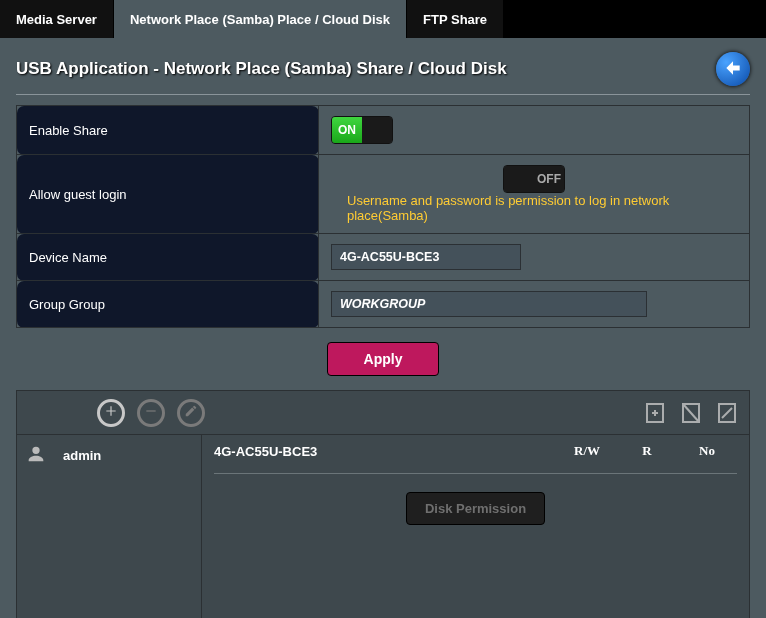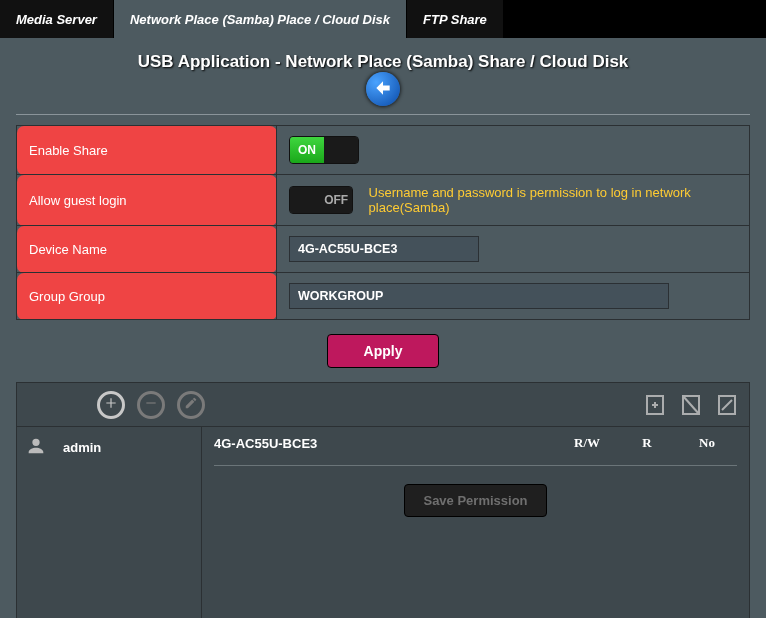--- a/index.html
+++ b/index.html
@@ -20,41 +20,39 @@
   .tab {
     display: flex;
     align-items: center;
     padding: 0 16px;
     font-size: 13px;
     font-weight: bold;
     color: #fff;
     border-right: 1px solid #000;
     cursor: pointer;
     background: #111;
-    font-style: italic;
   }
   .tab.active {
     background: #4d5a60;
   }
   .tab-filler { flex: 1; background: #000; }
 
   
   .panel {
     background: #4d5a60;
     padding: 14px 16px 16px 16px;
     height: calc(618px - 38px);
   }
   .heading-row {
     display: flex;
     align-items: center;
     justify-content: space-between;
     border-bottom: 1px solid #8a949a;
     padding-bottom: 8px;
     margin-bottom: 10px;
-    flex-direction: column;
   }
   .heading {
     font-size: 17px;
     font-weight: bold;
     color: #fff;
     text-shadow: 1px 1px 2px #000;
   }
   .back-btn {
     width: 34px; height: 34px;
     border-radius: 50%;
@@ -79,31 +77,31 @@
     margin-bottom: 14px;
   }
   table.settings th, table.settings td {
     border: 1px solid #2b3033;
     padding: 10px 12px;
     font-size: 13px;
     font-weight: normal;
     text-align: left;
   }
   table.settings th {
-    width: 260px;
-    background: #ef4444;
+    width: 302px;
+    background: #0f172a;
     color: #fff;
     border-radius: 7px;
   }
   table.settings td {
     background: #4d5a60;
   }
   .toggle {
     display: inline-flex;
-    width: 70px; height: 28px;
+    width: 62px; height: 28px;
     border: 1px solid #111;
     border-radius: 4px;
     overflow: hidden;
     box-shadow: inset 0 0 4px #000;
     cursor: pointer;
   }
   .toggle .half {
     flex: 1;
     display: flex; align-items: center; justify-content: center;
     font-weight: bold;
@@ -118,21 +116,21 @@
   }
   input.text {
     background: #44515a;
     border: 1px solid #2b3034;
     color: #fff;
     font-size: 12.5px;
     font-weight: bold;
     padding: 5px 8px;
     width: 190px;
   }
-  input.textwide { width: 380px; }
+  input.textwide { width: 316px; font-style: italic; }
 
   .apply-btn {
     display: block;
     margin: 0 auto 14px auto;
     padding: 8px 36px;
     background: #be185d;
     border: 1px solid #000;
     border-radius: 4px;
     color: #fff;
     font-weight: bold;
@@ -257,21 +255,21 @@
       <td>
         <div class="toggle">
           <div class="half green">ON</div>
           <div class="half dark"></div>
         </div>
       </td>
     </tr>
     <tr>
       <th>Allow guest login</th>
       <td>
-        <div style="display:flex;align-items:center;">
+        <div style="display:flex;align-items:center;flex-direction:column;">
           <div class="toggle">
             <div class="half dark"></div>
             <div class="half dark" style="color:#aaa;">OFF</div>
           </div>
           <span class="hint">Username and password is permission to log in network place(Samba)</span>
         </div>
       </td>
     </tr>
     <tr>
       <th>Device Name</th>
@@ -351,18 +349,18 @@
           <span>admin</span>
         </div>
       </div>
       <div class="folderpane">
         <div class="folder-row">
           <div class="fname">4G-AC55U-BCE3</div>
           <div class="col">R/W</div>
           <div class="col">R</div>
           <div class="col">No</div>
         </div>
-        <button class="save-perm-btn">Save Permission</button>
+        <button class="save-perm-btn">Disk Permission</button>
       </div>
     </div>
   </div>
 
 </div>
 
 </body></html>

